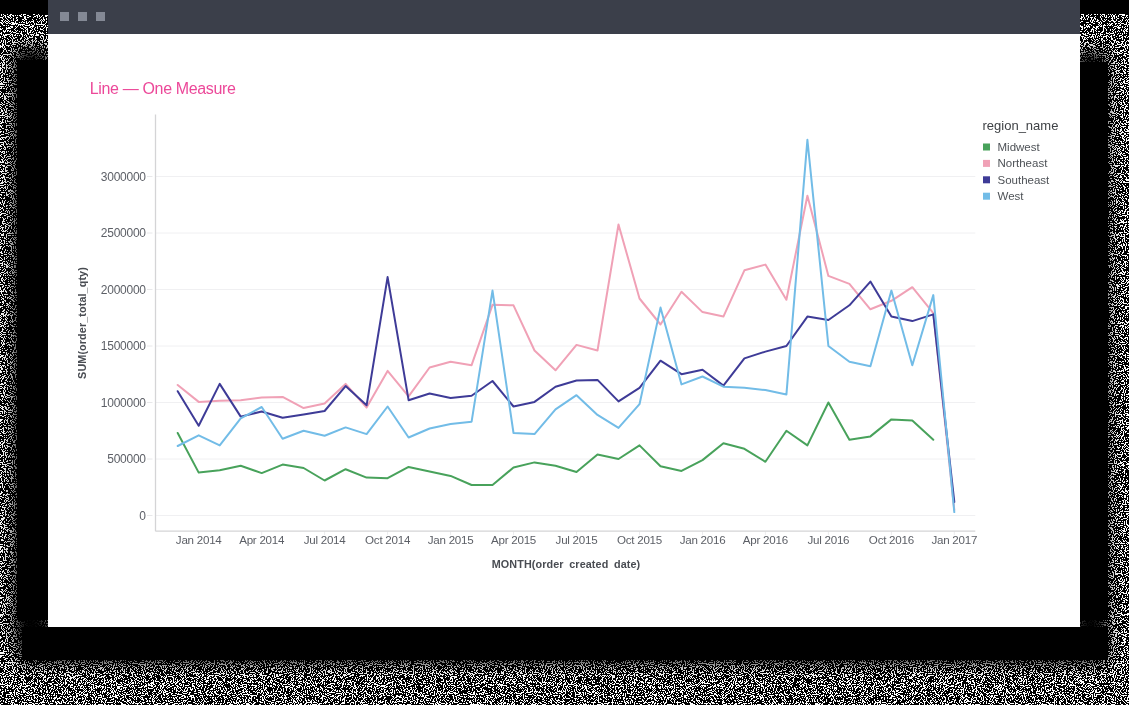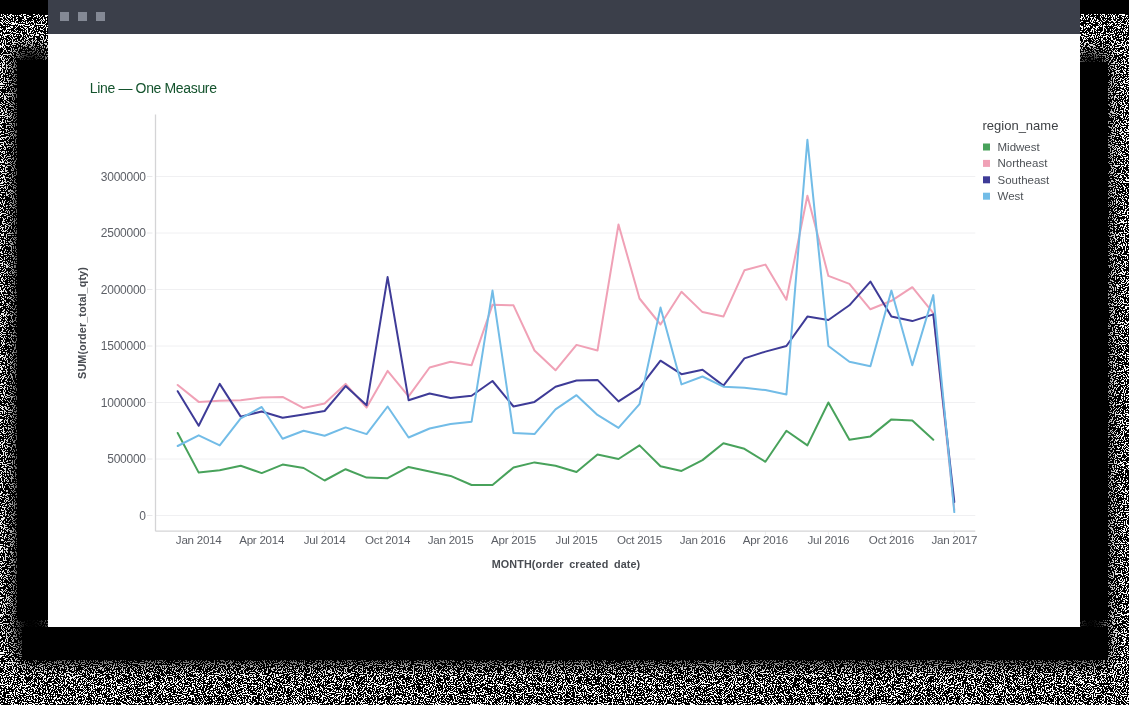--- a/index.html
+++ b/index.html
@@ -2,21 +2,21 @@
 <html><head>
 <meta charset="utf-8">
 <style>
   html,body { margin:0; padding:0; background:#000; }
   * { box-sizing:border-box; }
   .stage { position:relative; width:1129px; height:705px; background:#000; overflow:hidden;
            font-family:"Liberation Sans",sans-serif; }
   .win { position:absolute; left:48px; top:0; width:1032px; height:627px; background:#fff; }
   .bar { position:absolute; left:0; top:0; width:100%; height:34px; background:#3b3f4a; }
   .dot { position:absolute; top:11.5px; width:9px; height:9px; background:#848995; }
-  .title { position:absolute; left:41.8px; top:79.5px; font-size:14px; color:#14532d; letter-spacing:-0.35px; }
+  .title { position:absolute; left:41.8px; top:79.5px; font-size:16px; color:#ec4899; letter-spacing:-0.35px; }
 </style>
 </head>
 <body>
 <div class="stage">
   <svg width="1129" height="705" viewBox="0 0 1129 705" style="position:absolute;left:0;top:0">
 <defs>
 <radialGradient id="vig" cx="50%" cy="44.4%" r="80%">
   <stop offset="0" stop-color="#000"></stop>
   <stop offset="0.50" stop-color="rgb(102,102,102)"></stop>
   <stop offset="0.60" stop-color="rgb(195,195,195)"></stop>

